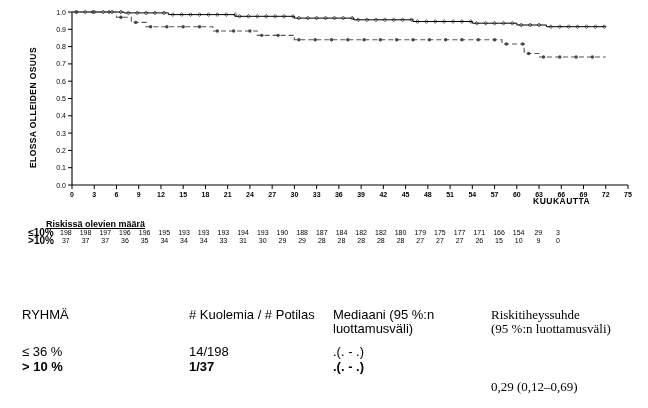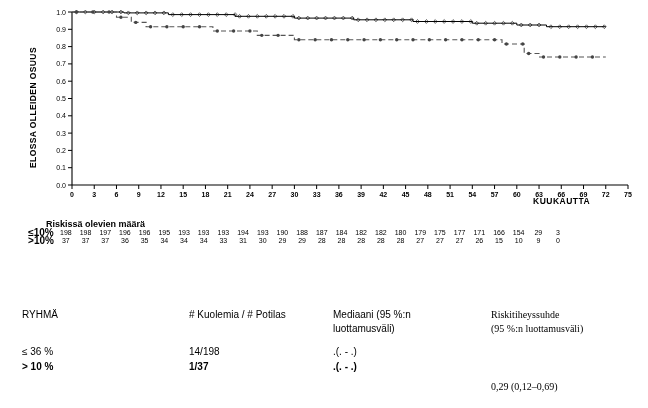--- a/index.html
+++ b/index.html
@@ -35,20 +35,21 @@
     white-space: nowrap;
   }
   svg.chart { position: absolute; left: 0; top: 0; }
 
   
   .risk-title {
     position: absolute;
     left: 46px; top: 219px;
     font-size: 9px;
     font-weight: bold;
+    text-decoration: underline;
   }
   .risk-table {
     position: absolute;
     left: 28px; top: 229px;
     font-size: 7px;
     border-collapse: collapse;
   }
   .risk-table td {
     text-align: center;
     padding: 0;
@@ -71,21 +72,21 @@
     left: 0; top: 264px;
     width: 648px; height: 34px;
   }
 
   
   .summary {
     position: absolute;
     left: 0; top: 308px;
     width: 648px;
   }
-  .sum-cell { position: absolute; font-size: 10px; line-height: 13px; white-space: nowrap; }
+  .sum-cell { position: absolute; font-size: 13px; line-height: 13px; white-space: nowrap; }
   .col1 { left: 22px; }
   .col2 { left: 189px; }
   .col3 { left: 333px; }
   .col4 { left: 491px; font-family: Liberation Serif, serif; }
   .hrow { top: 0px; }
   .r1 { top: 37px; }
   .r2 { top: 52px; font-weight: bold; }
   .r3 { top: 72px; }
 </style>
 </head>

